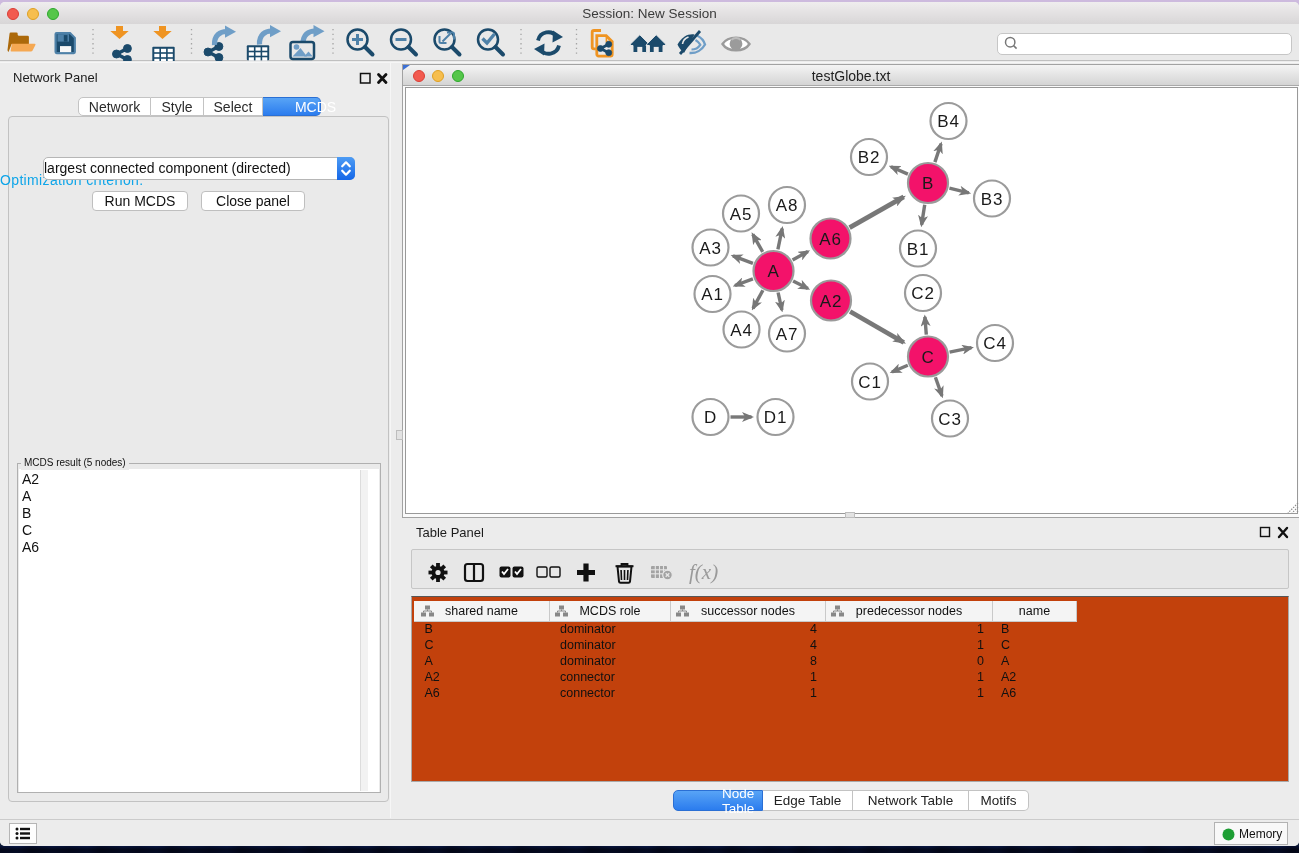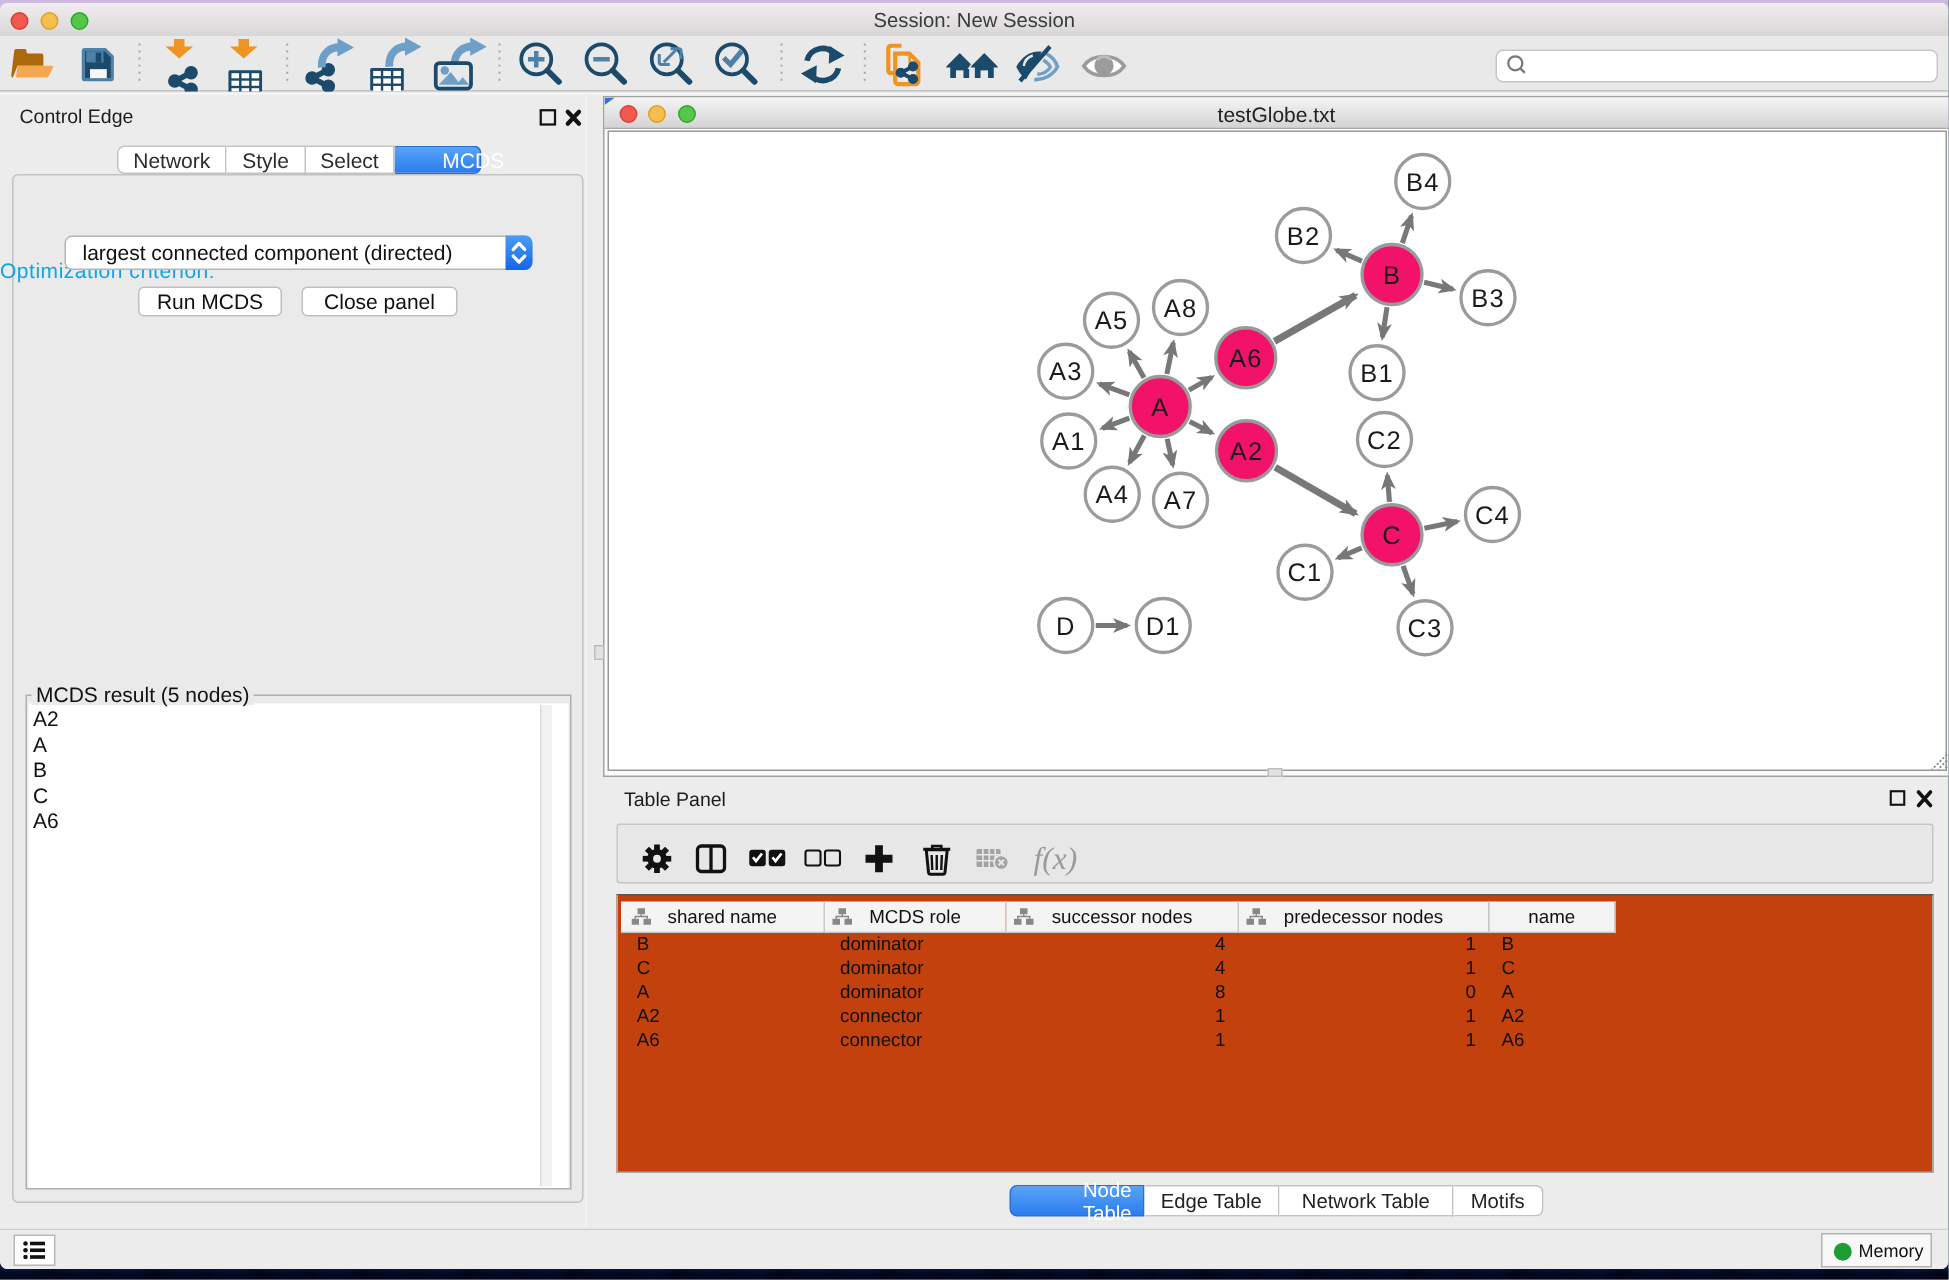--- a/index.html
+++ b/index.html
@@ -14,25 +14,25 @@
 #toolbar { left:0; top:24px; width:1299px; height:37px; background:#e9e9e9; border-bottom:1px solid #c0c0c0; }
 #search { left:997px; top:33px; width:295px; height:22px; background:#fff; border:1px solid #c6c6c6; border-radius:5px; }
 
 #cp-title { left:13px; top:70px; font-size:13px; color:#1c1c1c; }
 #cp-tabs { left:78px; top:97px; height:19px; display:flex; font-size:14px; color:#2c2c2c;text-align:right; }
 .tab { background:#fff; border:1px solid #c3c3c3; border-left:none; display:flex; align-items:center; justify-content:center; }
 .tab.first { border-left:1px solid #c3c3c3; border-radius:5px 0 0 5px; }
 .tab.sel { background:linear-gradient(#58a4f6,#2b7cee); color:#fff; border-color:#2a6fd4; border-radius:0 5px 5px 0;padding-left:48px; }
 #cp-panel { left:8px; top:116px; width:381px; height:686px; background:#eaeaea; border:1px solid #c2c2c2; border-radius:4px; }
 #opt-label { left:0; top:136px; width:395px; text-align:left; font-size:14px; letter-spacing:0.35px; color:#0ea5e9;margin-top:36px; }
-#cp-select { left:43px; top:157px; width:312px; height:23px; background:#fff; border:1px solid #b6b6b6; border-radius:5px; font-size:14px; color:#111; line-height:21px; padding-left:11px; }
+#cp-select { left:43px; top:157px; width:312px; height:23px; background:#fff; border:1px solid #b6b6b6; border-radius:5px; font-size:14px; color:#111; line-height:21px; }
 #cp-stepper { left:337px; top:157px; width:18px; height:23px; background:linear-gradient(#4d9cf4,#1466e8); border-radius:0 5px 5px 0; }
 .btn { background:#fff; border:1px solid #bfbfbf; border-radius:4px; font-size:14px; color:#111; display:flex; align-items:center; justify-content:center; }
 #fieldset { left:17px; top:463px; width:364px; height:330px; border:1px solid #b0b0b0; }
-#fs-legend { left:21px; top:457px; height:12.5px; line-height:12.5px; background:#eaeaea; padding:0 3px; font-size:14px; color:#111; }
+#fs-legend { left:21px; top:457px; height:12.5px; line-height:12.5px; background:#eaeaea; padding:0 3px; font-size:10px; color:#111; }
 #fs-list { left:19px; top:469px; width:360px; height:323px; background:#fff; font-size:14px; color:#111; line-height:16.9px; padding:2px 0 0 3px; }
 #fs-scroll { left:360px; top:470px; width:8px; height:321px; background:#f2f2f2; border-left:1px solid #dcdcdc; }
 
 #nw { left:402px; top:64px; width:897px; height:454px; background:#fafafa; border:1px solid #a2a2a2; border-right:none; }
 #nw-titlebar { left:0; top:0; width:896px; height:21px; background:linear-gradient(#f4f4f4,#d4d4d4); border-bottom:1px solid #a9a9a9; }
 #nw-title { width:100%; text-align:center; top:3px; font-size:14px; color:#222; }
 
 #tp-title { left:416px; top:525px; font-size:13px; color:#1c1c1c; }
 #tp-toolbar { left:411px; top:549px; width:878px; height:40px; background:#e7e7e7; border:1px solid #c6c6c6; border-radius:2px; }
 #tp-table { left:411px; top:596px; width:878px; height:186px; background:#c2410c; border:1px solid #a9a9a9; border-top:1px solid #565656; }
@@ -212,21 +212,21 @@
 <circle cx="0" cy="0.8" r="6.4" fill="#9b9b9b"></circle>
       <path d="M-4.5,-3.2 A5.5,4.5 0 0 1 4.5,-3.2" fill="none" stroke="#bcbcbc" stroke-width="2"></path>
     </g>
   </svg>
 <div class="abs" id="search"></div>
 <svg class="abs" style="left:1003px;top:35px;" width="17" height="17" viewBox="0 0 17 17">
     <circle cx="7.2" cy="7.2" r="4.7" fill="none" stroke="#787878" stroke-width="1.5"></circle>
     <line x1="10.6" y1="10.6" x2="13.6" y2="13.6" stroke="#787878" stroke-width="1.5"></line>
   </svg>
 
-<div class="abs" id="cp-title">Control Edge</div>
+<div class="abs" id="cp-title">Network Panel</div>
 <svg class="abs" style="left:359px;top:72px;" width="30" height="13" viewBox="0 0 30 13">
  <rect x="1.5" y="1.5" width="9.5" height="9.5" fill="none" stroke="#111" stroke-width="1.5"></rect>
  <path d="M19.5 2.5 L27 10.5 M27 2.5 L19.5 10.5" stroke="#111" stroke-width="2.8" stroke-linecap="round"></path>
 </svg>
 <div class="abs" id="cp-panel"></div>
 <div class="abs" id="cp-tabs">
   <div class="tab first" style="width:73px;">Network</div>
   <div class="tab" style="width:53px;">Style</div>
   <div class="tab" style="width:59px;">Select</div>
   <div class="tab sel" style="width:58px;">MCDS</div>

